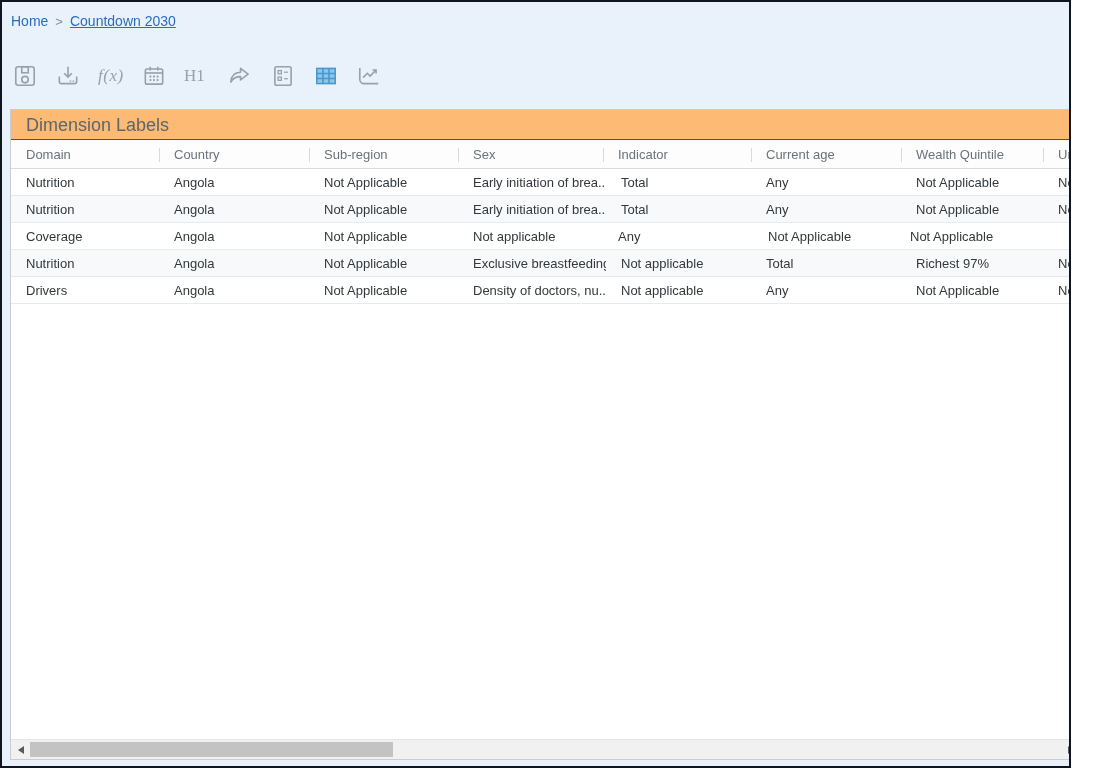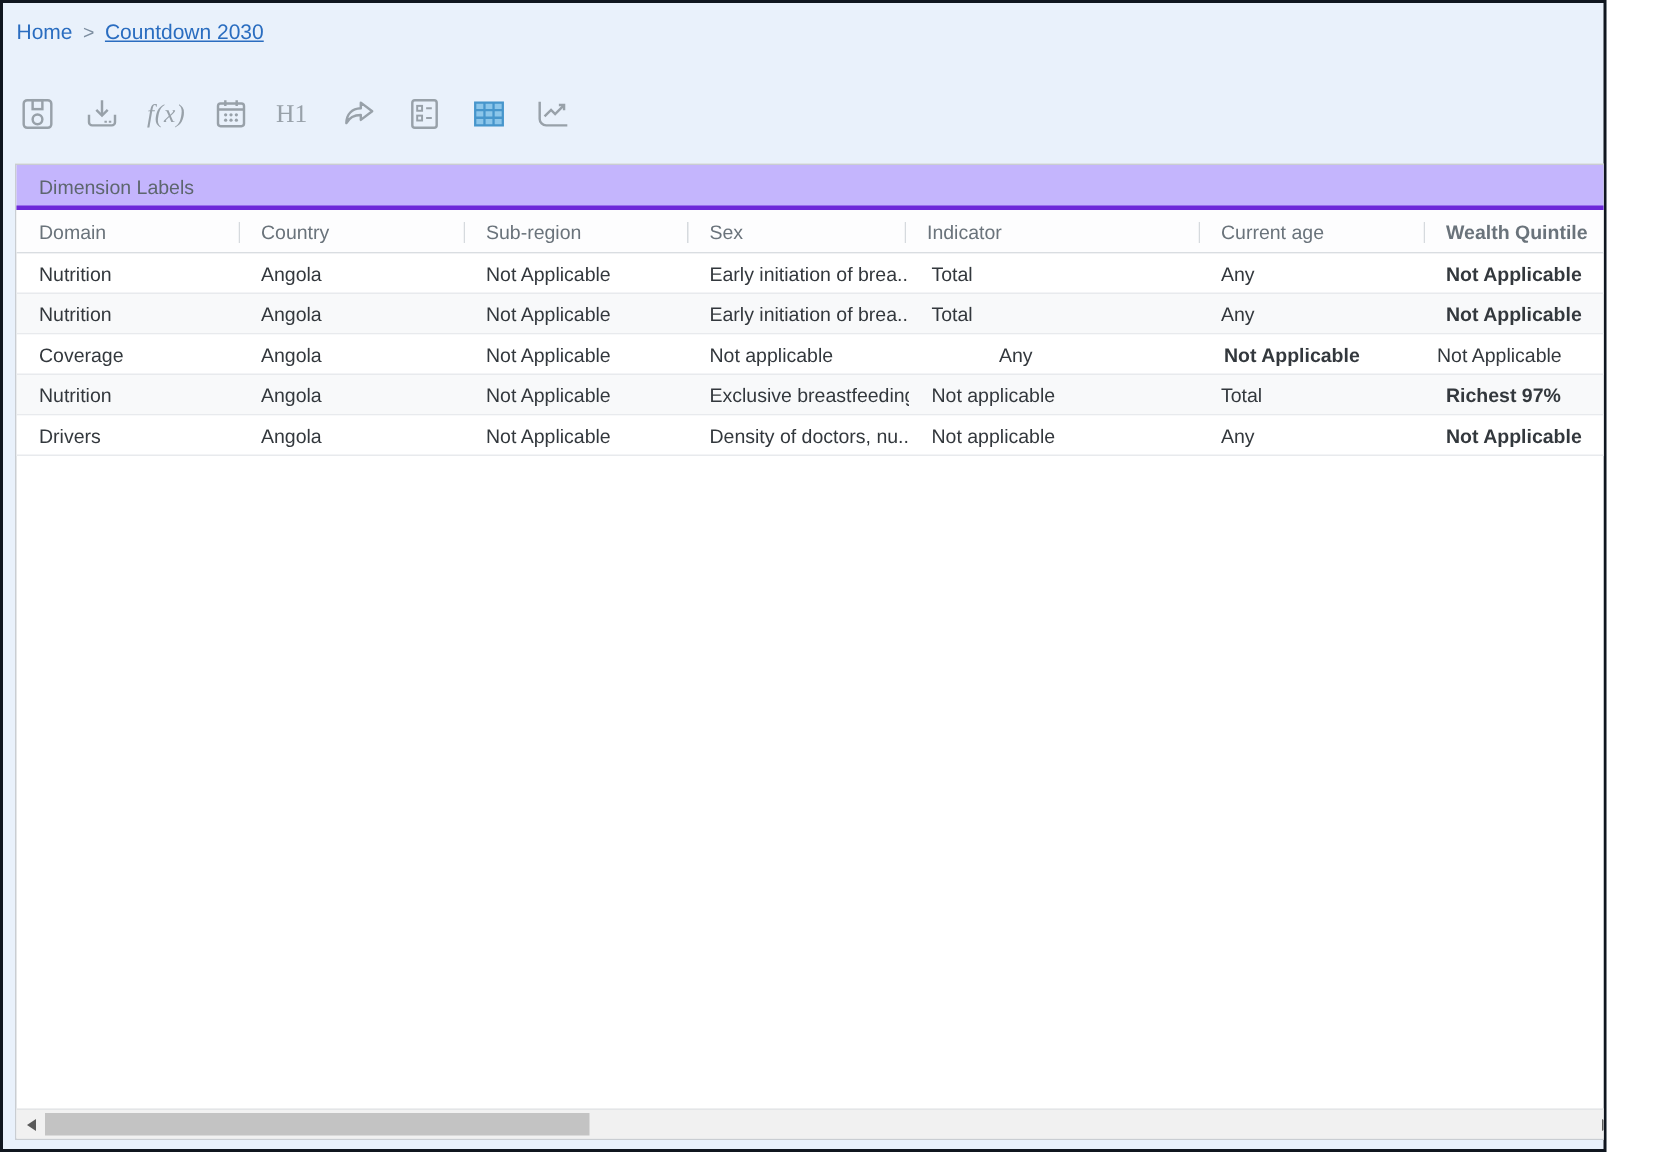--- a/index.html
+++ b/index.html
@@ -45,23 +45,23 @@
   
   .table-panel {
     position: absolute; left: 8px; top: 107px;
     width: 1071px; height: 651px;
     background: #ffffff;
     border: 1px solid #c9cdd2;
   }
   .section-header {
     height: 30px; line-height: 30px;
     padding-left: 15px;
-    background: #c4b5fd;
-    border-bottom: 3px solid #6d28d9;
-    font-size: 13px; color: #5d666e;
+    background: #fdba74;
+    border-bottom: 1px solid #6d28d9;
+    font-size: 18px; color: #5d666e;
     white-space: nowrap; overflow: hidden;
   }
   .thead {
     display: flex; height: 29px;
     background: #fdfdfe;
     border-bottom: 1px solid #d9dde1;
     overflow: hidden;
   }
   .th {
     position: relative;
@@ -81,22 +81,22 @@
     background: #ffffff; cursor: pointer;
   }
   .tr:nth-child(even) { background: #f8f9fa; }
   .td {
     padding-left: 15px;
     font-size: 13px; color: #33383d;
     line-height: 27px; white-space: nowrap; overflow: hidden;
     flex: 0 0 auto;
   }
   .c0 { width: 148px; } .c1 { width: 150px; } .c2 { width: 149px; }
-  .c3 { width: 148px; } .c4 { width: 145px; } .c5 { width: 150px; margin-left: 48px; }
-  .c6 { width: 142px; font-weight: bold; } .c7 { width: 150px; }
+  .c3 { width: 148px; } .c4 { width: 145px; } .c5 { width: 150px; }
+  .c6 { width: 142px; } .c7 { width: 150px; }
 
   
   .hscrollbar {
     position: absolute; left: 0; right: 0; bottom: 0; height: 20px;
     background: #f1f1f1; border-top: 1px solid #e3e5e7;
   }
   .scroll-arrow {
     position: absolute; top: 0; width: 19px; height: 19px;
     display: flex; align-items: center; justify-content: center;
     cursor: pointer; background: transparent; border: none;

